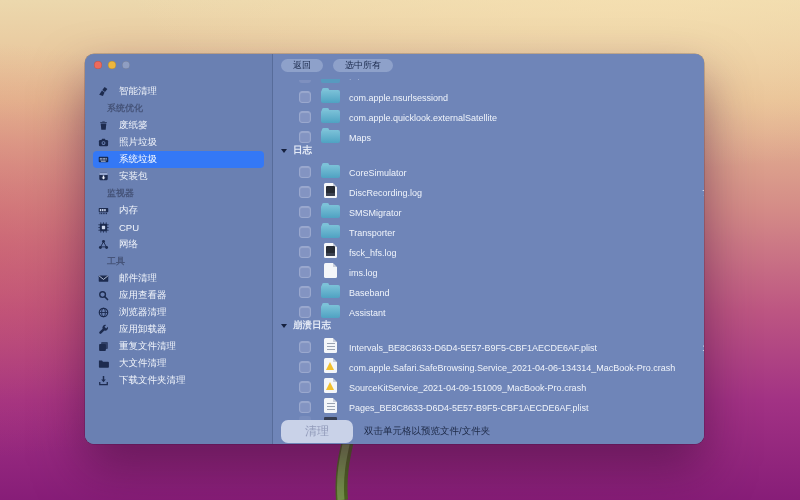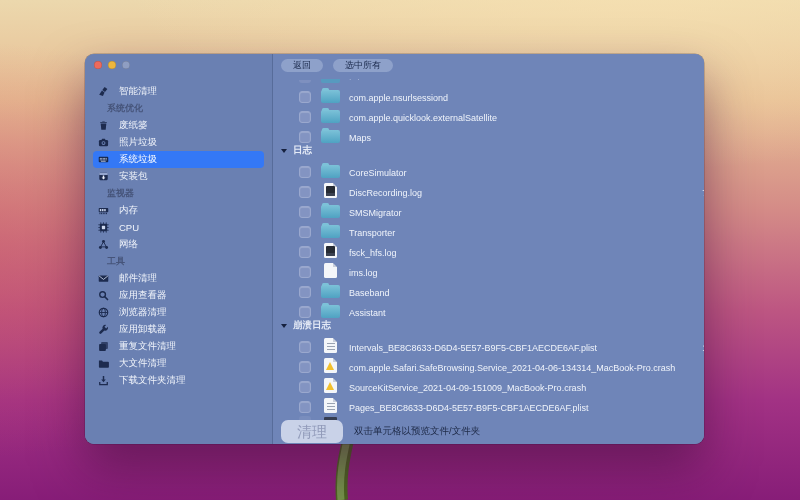--- a/index.html
+++ b/index.html
@@ -84,21 +84,21 @@
   .s-fo { width:19px; height:4px; background:#4fa2c2; border-radius:0 0 2px 2px; margin-right:9px; }
   .s-dots { flex:1; color:#c7d2e8; font-size:7px; line-height:6px; letter-spacing:2px; }
   .s-size { width:64px; margin-right:8px; display:flex; justify-content:flex-end; }
   .s-size i { width:7px; height:2px; background:rgba(235,240,250,.5); }
   .prow-bottom { height:12px; display:flex; align-items:flex-start; padding:0 32px 0 26px; opacity:.85; }
   .s-cb2 { width:12px; height:4px; background:#8394c2; border-radius:3px 3px 0 0; margin-right:10px; margin-top:3px; opacity:.6; }
   .s-fi { width:13px; height:3px; background:#2c3140; border-radius:1px 1px 0 0; margin-top:4px; }
   .s-ibox { width:19px; display:flex; justify-content:center; margin-right:9px; }
 
   .footer { height:20px; display:flex; align-items:center; padding:0 8px 5px 8px; }
-  .clean-btn { height:23px; line-height:13px; padding:0 16px; border-radius:7px; background:#c9d2e8; color:#929bba; font-size:15px; border:none; font-family:inherit; }
+  .clean-btn { height:23px; line-height:13px; padding:0 24px; border-radius:7px; background:#c9d2e8; color:#929bba; font-size:12px; border:none; font-family:inherit; }
   .hint { margin-left:11px; color:#1d2946; font-size:9.5px; }
 </style>
 </head>
 <body>
 
 <svg class="stem" viewBox="0 0 40 60">
   <path d="M20 0 C16 18 12 36 14 60" fill="none" stroke="#4c661f" stroke-width="12"></path>
   <path d="M19 0 C15 18 11 36 13 60" fill="none" stroke="#75944a" stroke-width="7"></path>
 </svg>
 

